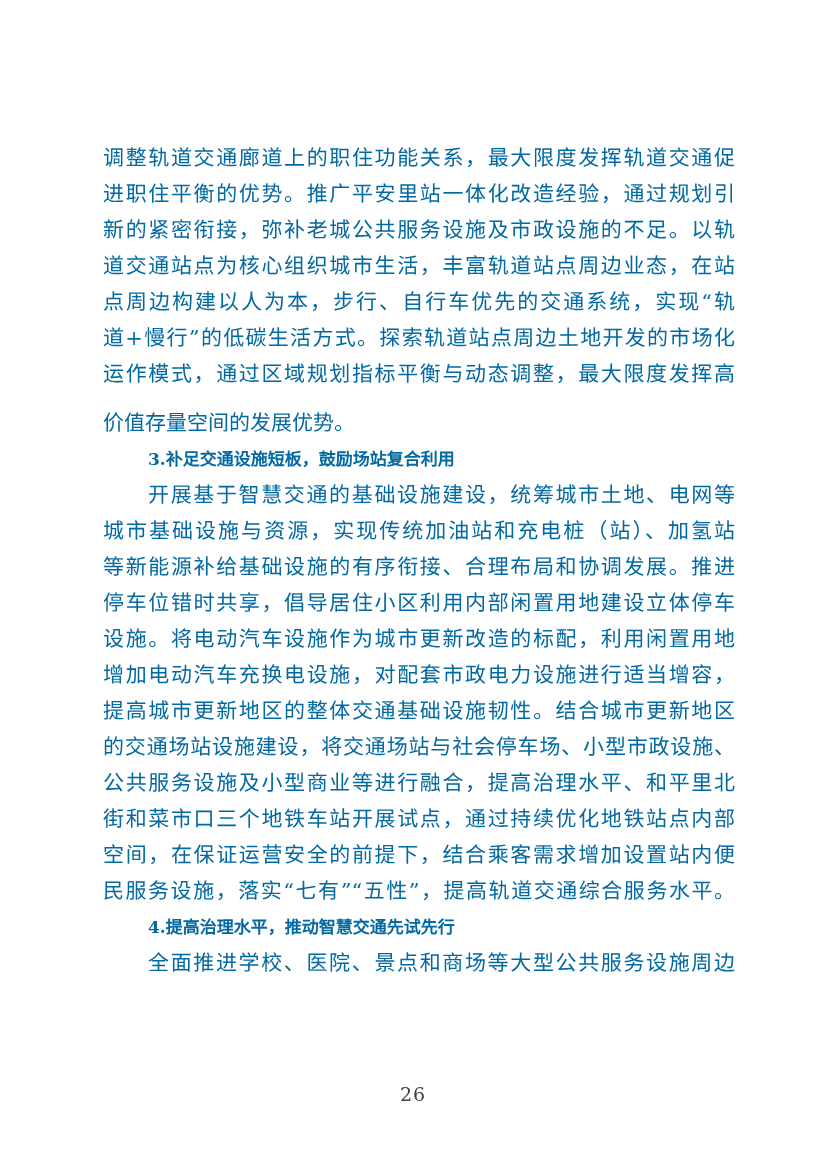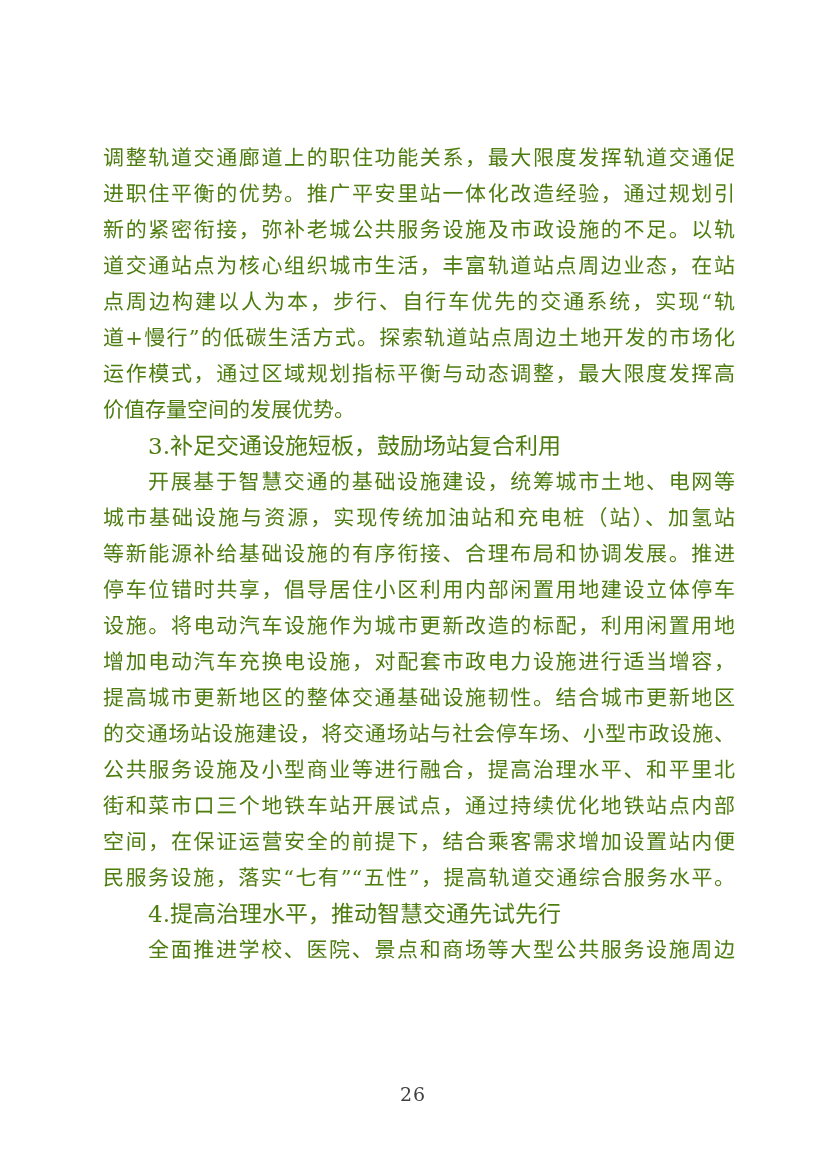--- a/index.html
+++ b/index.html
@@ -32,33 +32,34 @@
   .line {
     font-size: 21px;
     line-height: 36px;
     height: 36px;
     text-align: justify;
     text-align-last: justify;
     text-justify: inter-character;
     white-space: normal;
     overflow: hidden;
     letter-spacing: 0;
-    color: #4d7c0f;
+    color: #0369a1;
   }
   .line.para-end {
     text-align-last: left;
+    margin-top: 13px;
   }
   .line.indent {
     text-indent: 45px;
   }
   .line.heading {
-    font-weight: 400;
+    font-weight: 700;
     text-indent: 45px;
     text-align-last: left;
-    font-size: 23px;
+    font-size: 17px;
   }
   .footer {
     position: absolute;
     left: 0;
     top: 1082px;
     width: 826px;
     text-align: center;
   }
   .page-number {
     font-size: 19px;

